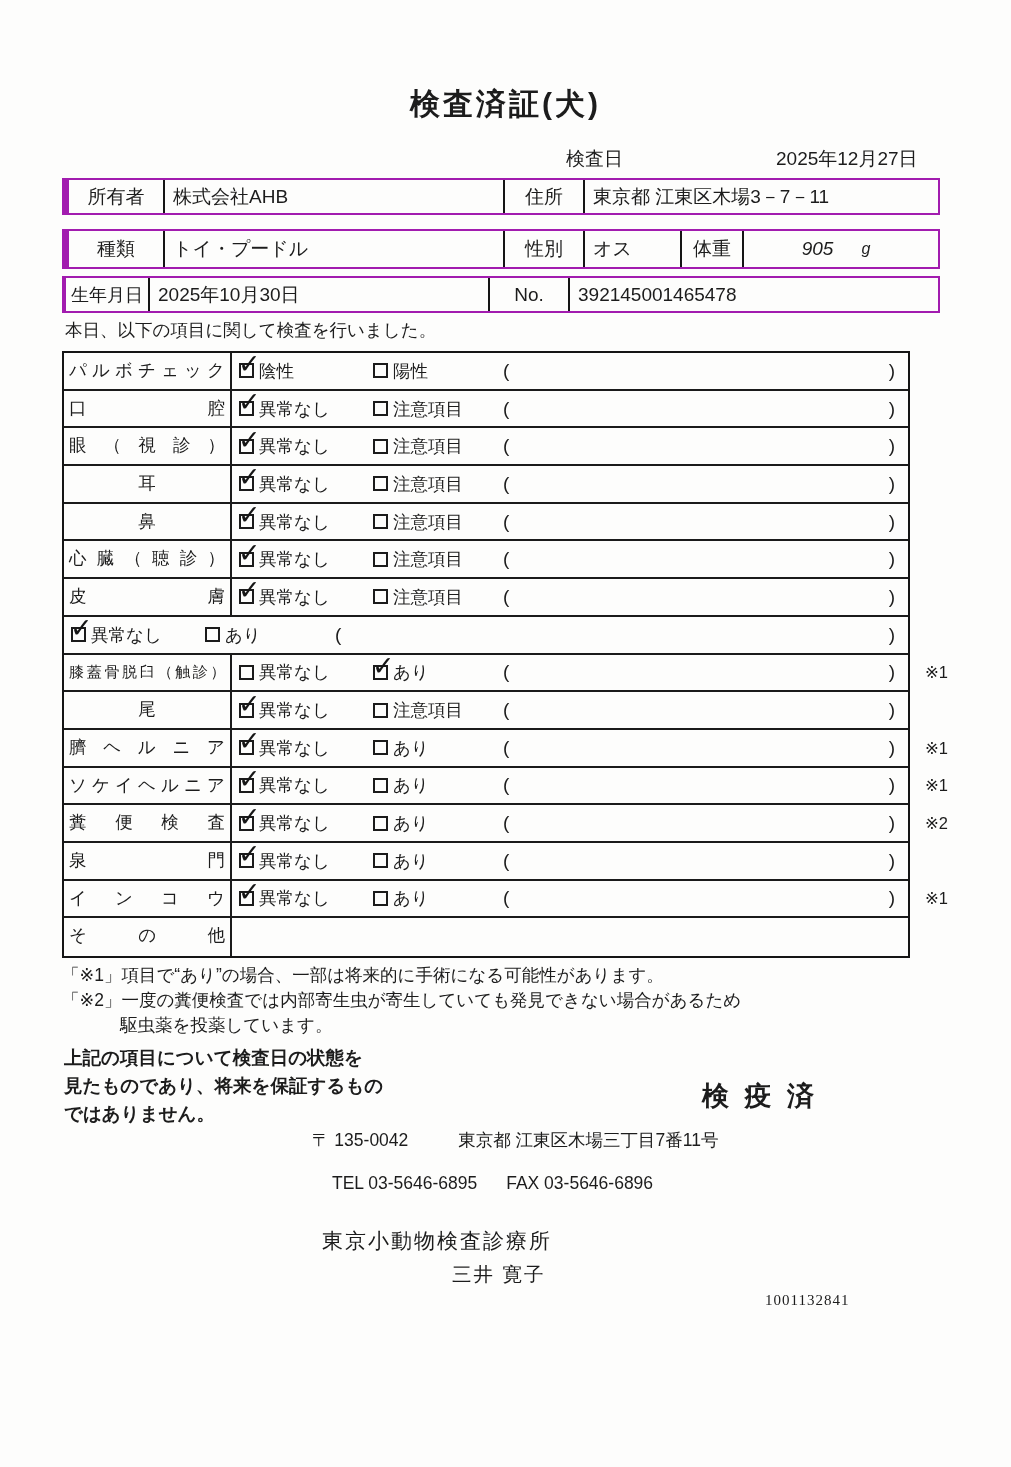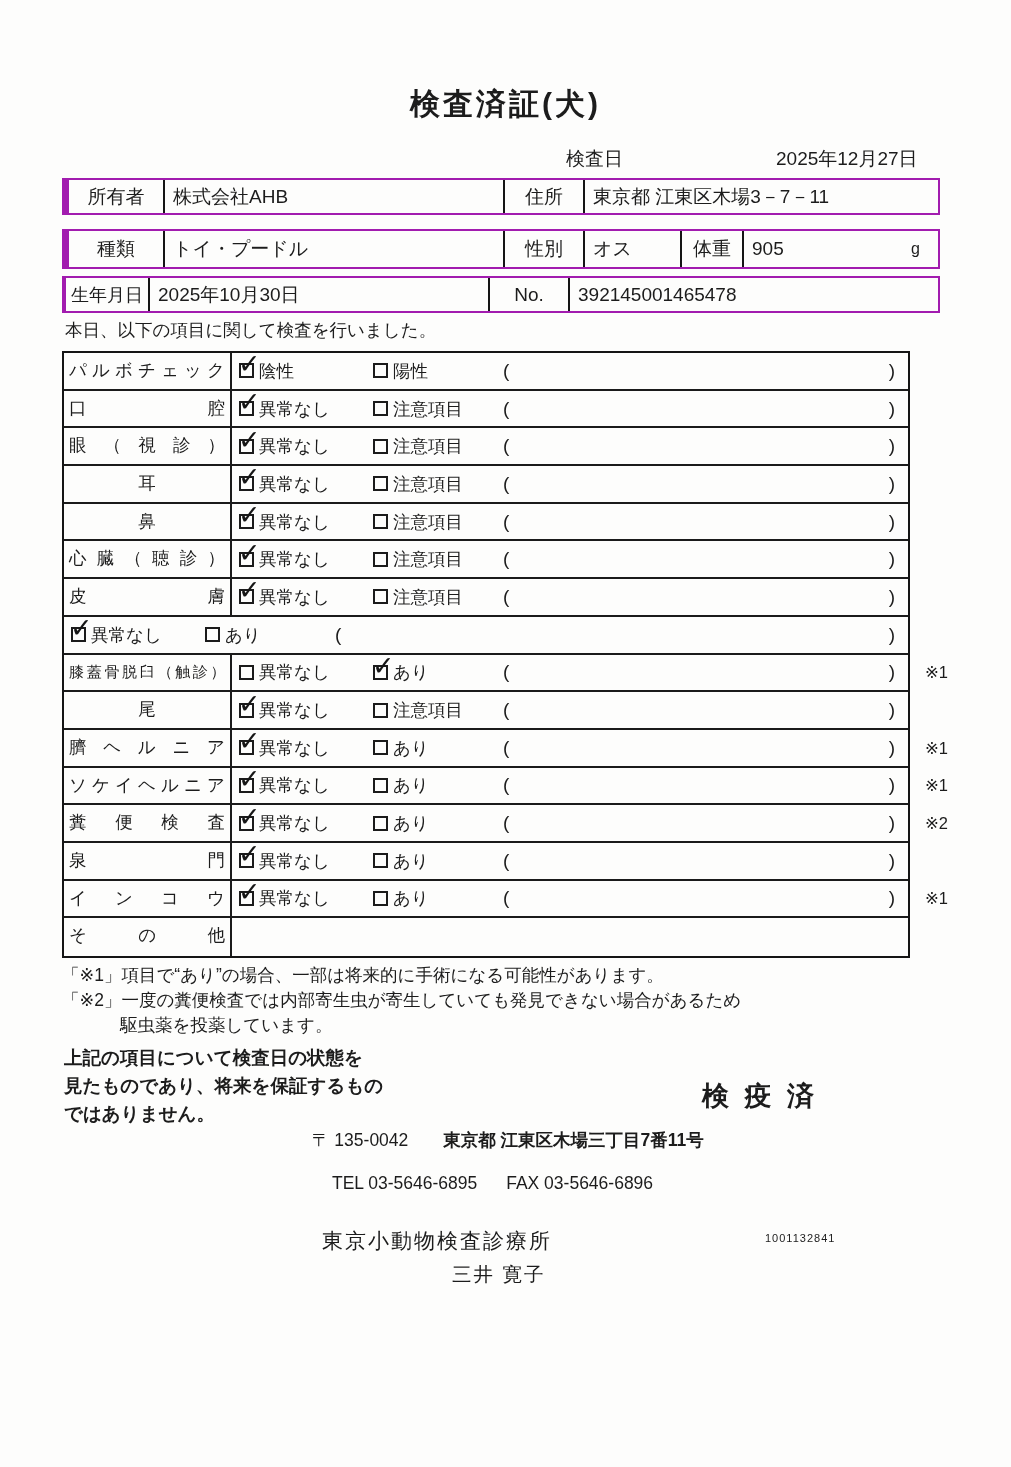--- a/index.html
+++ b/index.html
@@ -10,21 +10,21 @@
   .date-label { position:absolute; top:146px; left:566px; font-size:19px; }
   .date-value { position:absolute; top:146px; left:776px; font-size:19px; }
 
   .ibox { position:absolute; left:62px; width:878px; border:2px solid #a21caf; display:flex; }
   .ibox.b1 { top:178px; height:37px; border-left-width:7px; }
   .ibox.b2 { top:229px; height:40px; border-left-width:7px; }
   .ibox.b3 { top:276px; height:37px; border-left-width:4px; }
   .icell { border-right:2px solid #151515; display:flex; align-items:center; padding:8px 8px; font-size:19px; overflow:hidden; white-space:nowrap; }
   .icell.lab { justify-content:center; padding:0 2px; }
   .icell.last { border-right:none; flex:1; }
-  .icell.wcell { justify-content:space-between; }
+  .icell.wcell { justify-content:center;font-style:italic; }
   .wunit { margin-left:28px; margin-right:10px; font-size:16px; }
 
   .intro { position:absolute; left:65px; top:318px; font-size:17.5px; }
 
   .chk-table { position:absolute; left:62px; top:351px; width:848px; border:2px solid #151515; }
   .chk-row { height:37.7px; display:flex; border-bottom:2px solid #1b1b1b; position:relative; }
   .chk-row:last-child { border-bottom:none; }
   .chk-item { width:168px; border-right:2px solid #1b1b1b; font-size:17.5px; line-height:34px; padding:0 5px; text-align:justify; text-align-last:justify; overflow:hidden; }
   .chk-item.single { text-align:center; text-align-last:center; }
   .chk-item.small { font-size:15px; letter-spacing:-0.5px; }
@@ -40,26 +40,26 @@
   .nmark { position:absolute; right:-40px; top:50%; transform:translateY(-50%); font-size:16.5px; white-space:nowrap; }
 
   .footnotes { position:absolute; left:62px; top:963px; font-size:17.5px; line-height:1.42; }
   .footnotes .cont { padding-left:58px; }
 
   .disclaimer { position:absolute; left:64px; top:1044px; font-size:18.5px; font-weight:bold; line-height:1.5; }
 
   .stamp { position:absolute; left:702px; top:1078px; font-size:27px; font-weight:600; letter-spacing:4px; }
 
   .addr1 { position:absolute; top:1128px; left:312px; font-size:17.5px; }
-  .addr1 .part2 { margin-left:30px;font-weight:bold; }
+  .addr1 .part2 { margin-left:45px; }
   .telfax { position:absolute; top:1173px; left:332px; font-size:17.5px; }
   .telfax .part2 { margin-left:24px; }
   .clinic { position:absolute; top:1227px; left:322px; font-size:21px; letter-spacing:2px; }
   .person { position:absolute; top:1261px; left:452px; font-size:19.5px; letter-spacing:2px; }
-  .code { position:absolute; top:1232px; left:765px; font-size:11px; font-family:Liberation Sans, sans-serif; letter-spacing:1px; }
+  .code { position:absolute; top:1292px; left:765px; font-size:15px; font-family:Liberation Serif, serif; letter-spacing:1px; }
 </style>
 </head>
 <body>
 
 <div class="title">検査済証(犬)</div>
 <div class="date-label">検査日</div>
 <div class="date-value">2025年12月27日</div>
 
 <div class="ibox b1">
   <div class="icell lab" style="width:96px">所有者</div>

